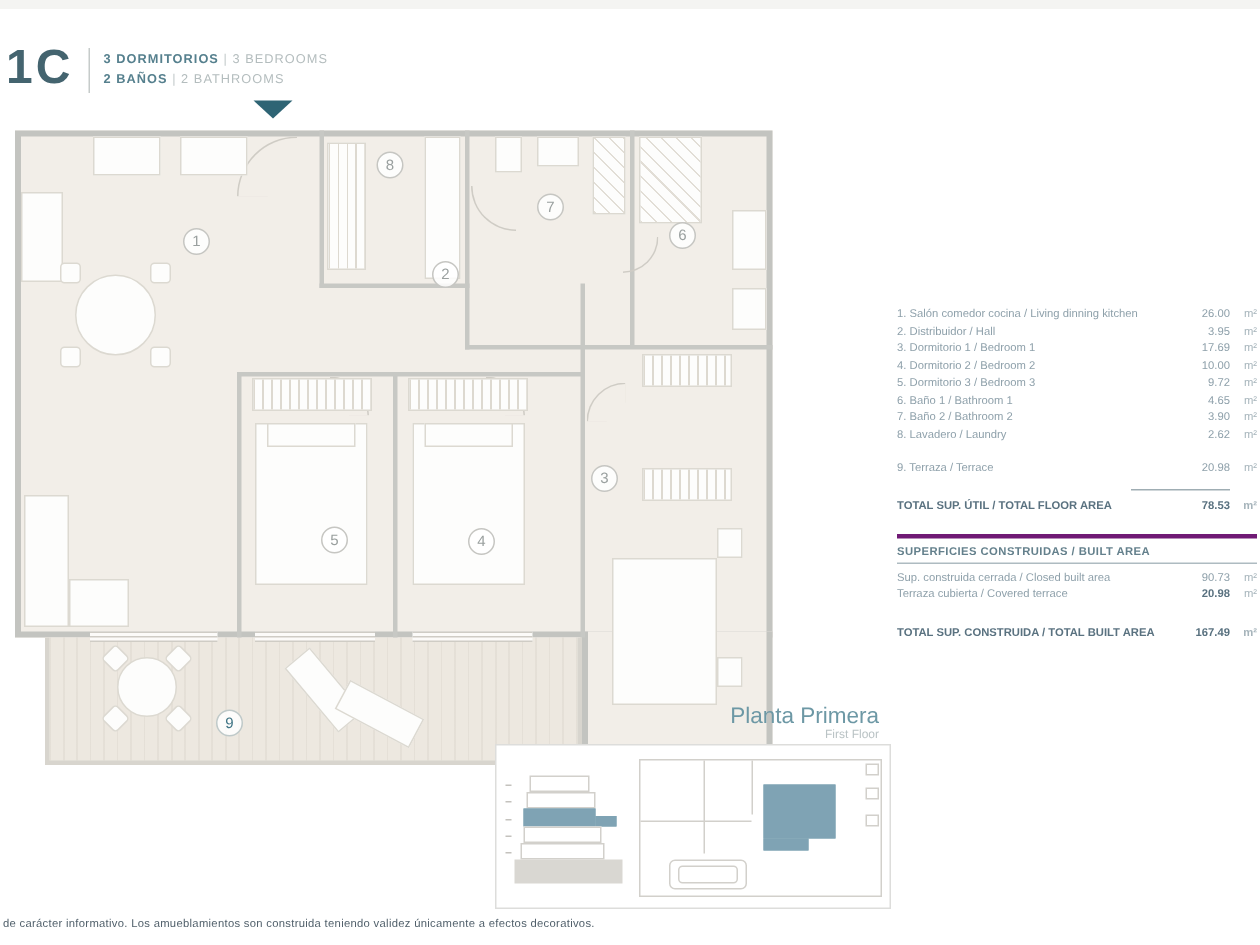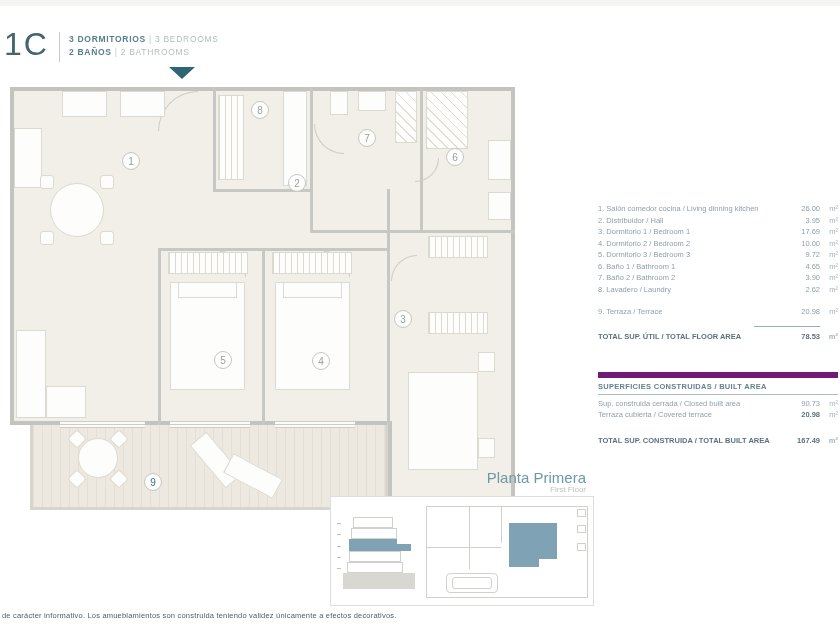--- a/index.html
+++ b/index.html
@@ -1,21 +1,21 @@
 <!DOCTYPE html>
 <html><head>
 <meta charset="utf-8">
 <style>
   html,body{margin:0;padding:0;background:#fff;}
   .page{position:relative;width:840px;height:630px;background:#ffffff;overflow:hidden;
         font-family:"Liberation Sans",sans-serif;}
   .topstrip{position:absolute;left:0;top:0;width:840px;height:6px;background:#f4f4f2;}
 
   
-  .unit-code{position:absolute;left:4px;top:26px;font-size:32px;font-weight:normal;
+  .unit-code{position:absolute;left:4px;top:26px;font-size:32px;font-weight:bold;
              color:#44646f;letter-spacing:2px;}
   .hdr-divider{position:absolute;left:59px;top:32px;width:1px;height:30px;background:#c6cbca;}
   .hdr-sub{position:absolute;left:69px;top:33px;font-size:8.5px;letter-spacing:.7px;line-height:13px;}
   .hdr-es{color:#56808e;font-weight:bold;}
   .hdr-sep{color:#c3cacb;}
   .hdr-en{color:#b4bdbe;}
   .entry-arrow{position:absolute;left:169px;top:67px;width:0;height:0;
                border-left:13px solid transparent;border-right:13px solid transparent;
                border-top:12px solid #2e6474;}
 
@@ -51,21 +51,21 @@
   .sec-hdr{font-size:7.5px;font-weight:bold;color:#64808c;letter-spacing:.3px;
            border-bottom:1px solid #aebbc1;padding-bottom:3px;margin-bottom:3px;}
   .row{display:flex;line-height:11.5px;}
   .row.gap{margin-top:11px;}
   .row.bold .r-value{font-weight:bold;color:#5a7280;}
   .r-label{flex:1;}
   .r-value{width:40px;text-align:right;}
   .r-unit{width:18px;text-align:right;color:#a6b4bb;}
   .value-rule{border-top:1px solid #9fadb3;width:66px;margin:8px 18px 4px auto;}
   .total-row{display:flex;font-size:7.5px;font-weight:bold;color:#5a7280;line-height:11px;}
-  .built-sec{margin-top:30px;border-top:6px solid #701a75;padding-top:4px;}
+  .built-sec{margin-top:14px;border-top:3px solid #701a75;padding-top:4px;}
   .total-built{margin-top:14px;}
 
   
   .floor-label{position:absolute;left:420px;top:472px;width:166px;text-align:right;line-height:12px;}
   .fl-es{color:#6d98a5;font-size:15px;}
   .fl-en{color:#bac3c5;font-size:8px;}
   .minimap{position:absolute;left:330px;top:496px;width:264px;height:110px;border:1px solid #dddddb;
            box-sizing:border-box;background:#fff;}
   .mm{position:absolute;box-sizing:border-box;}
   .mm-floor{background:#fff;border:1px solid #d2d0cb;}

